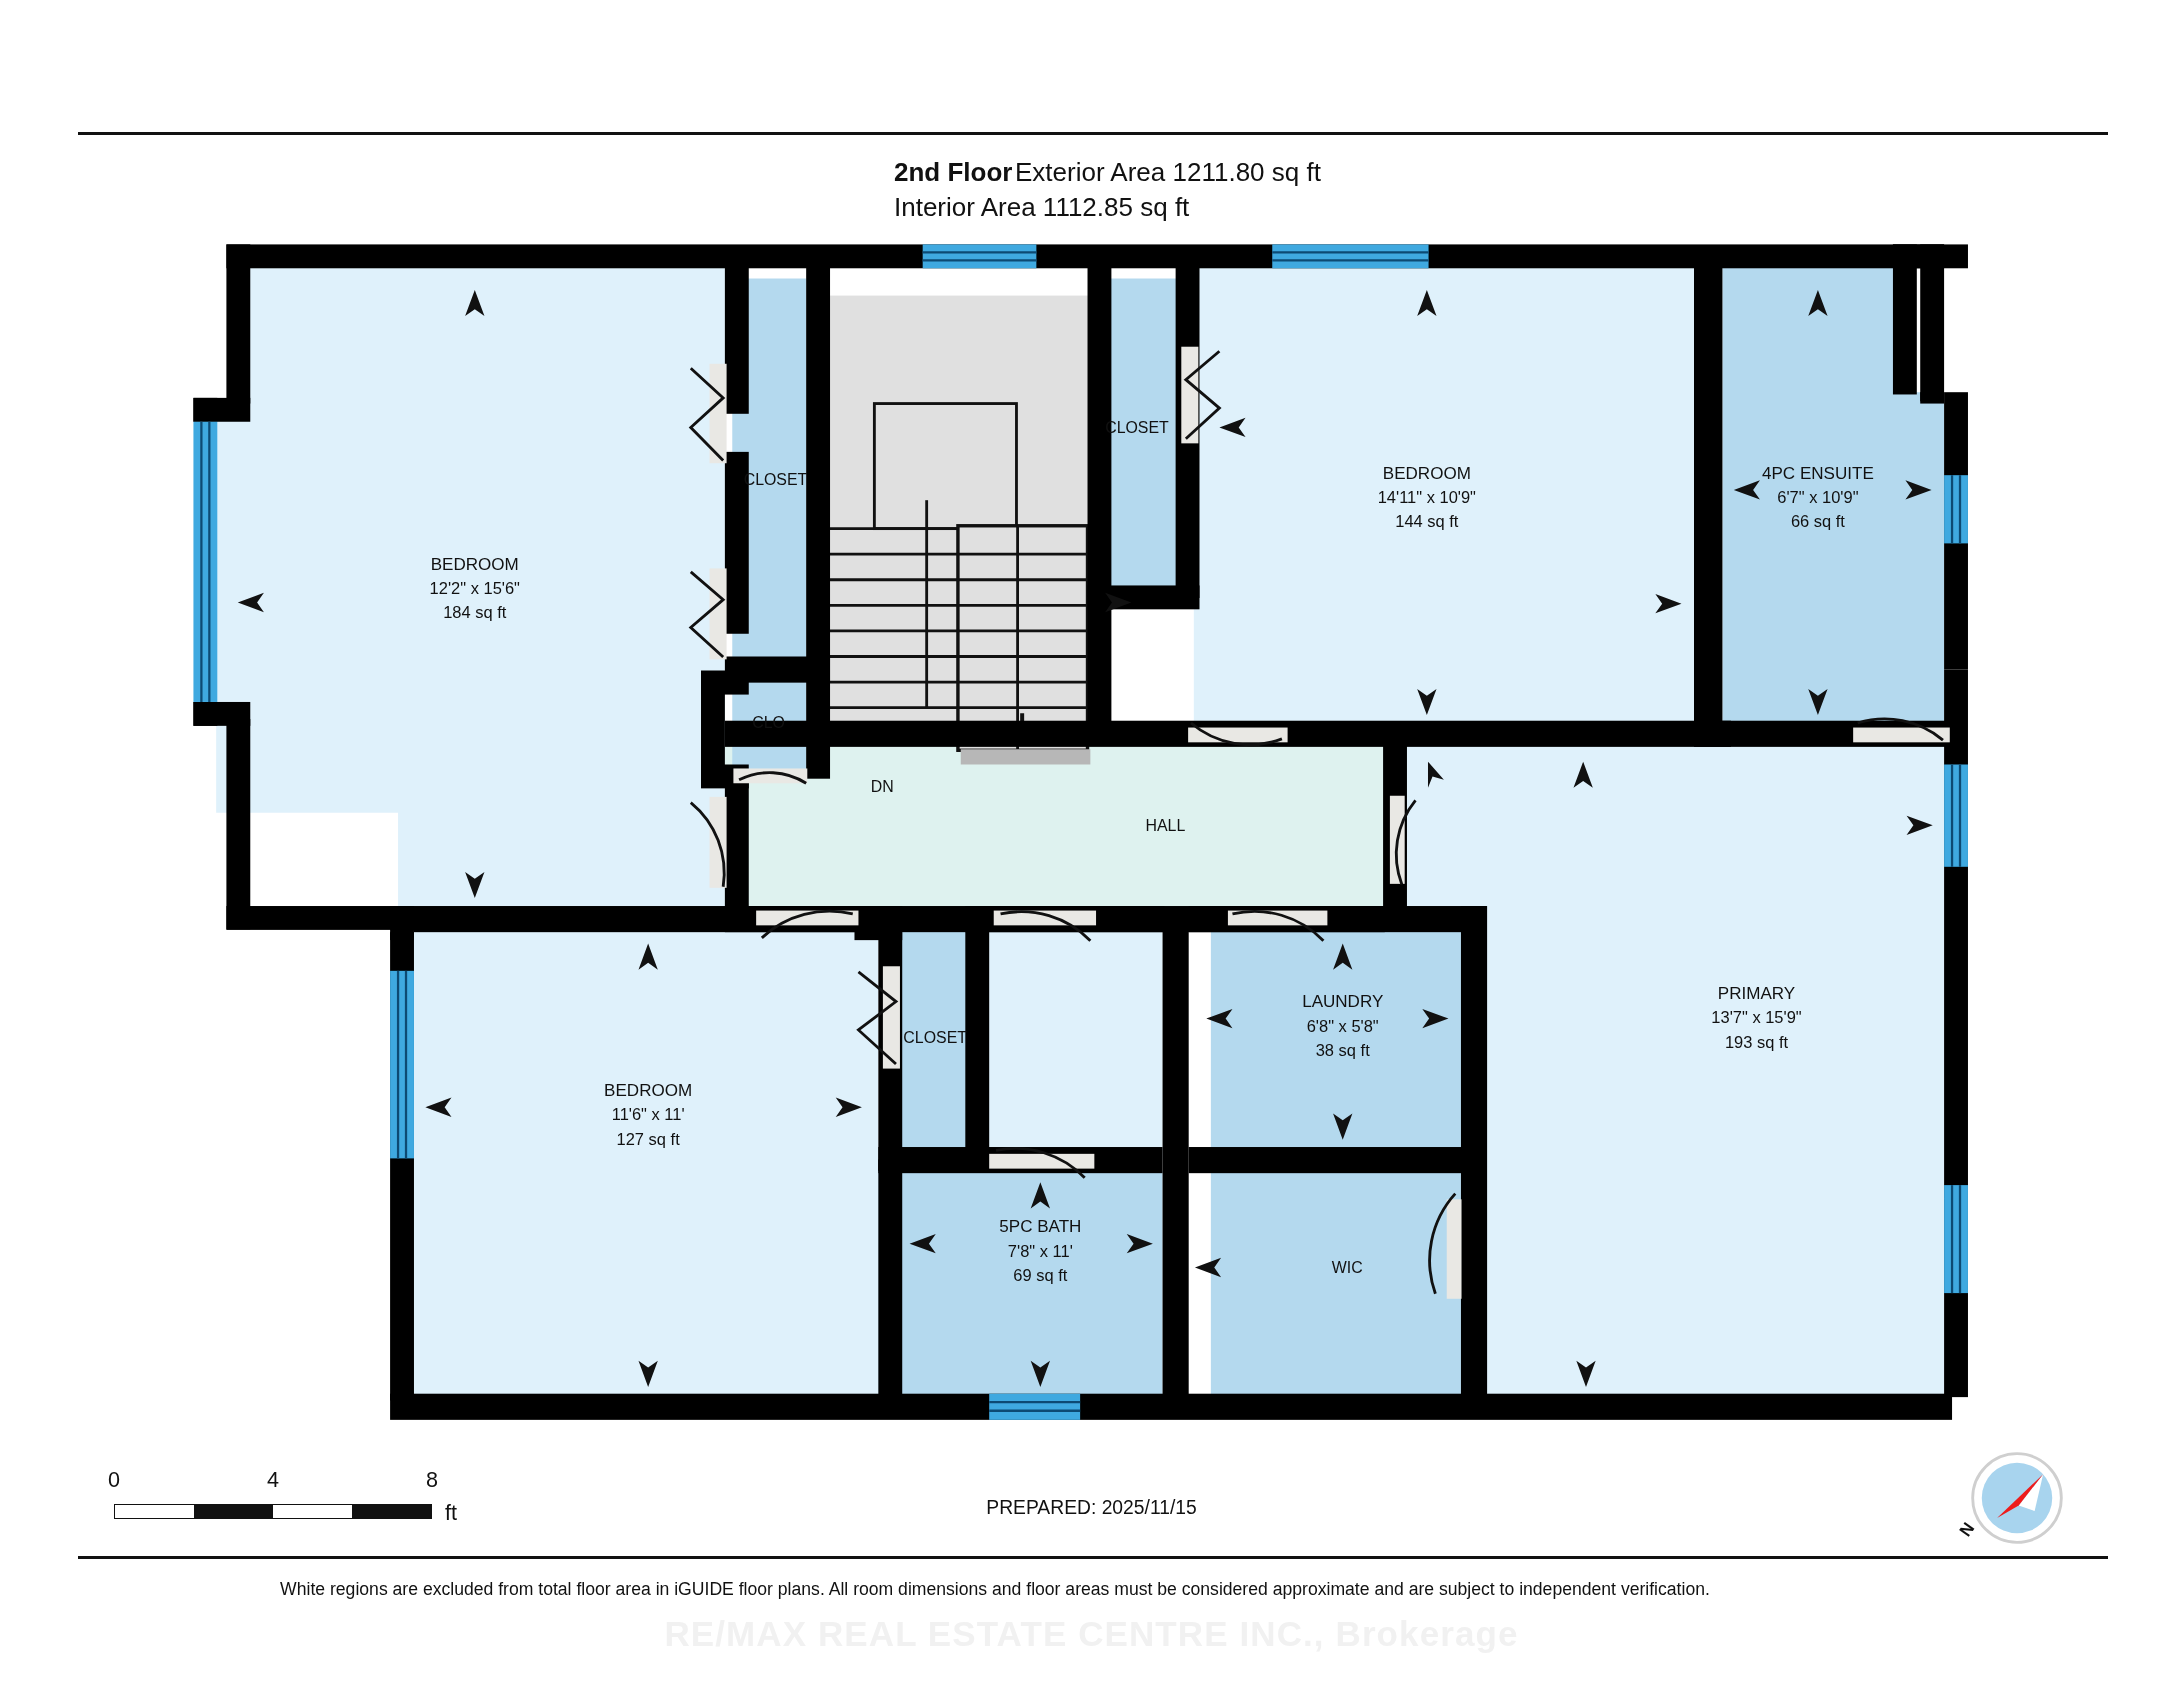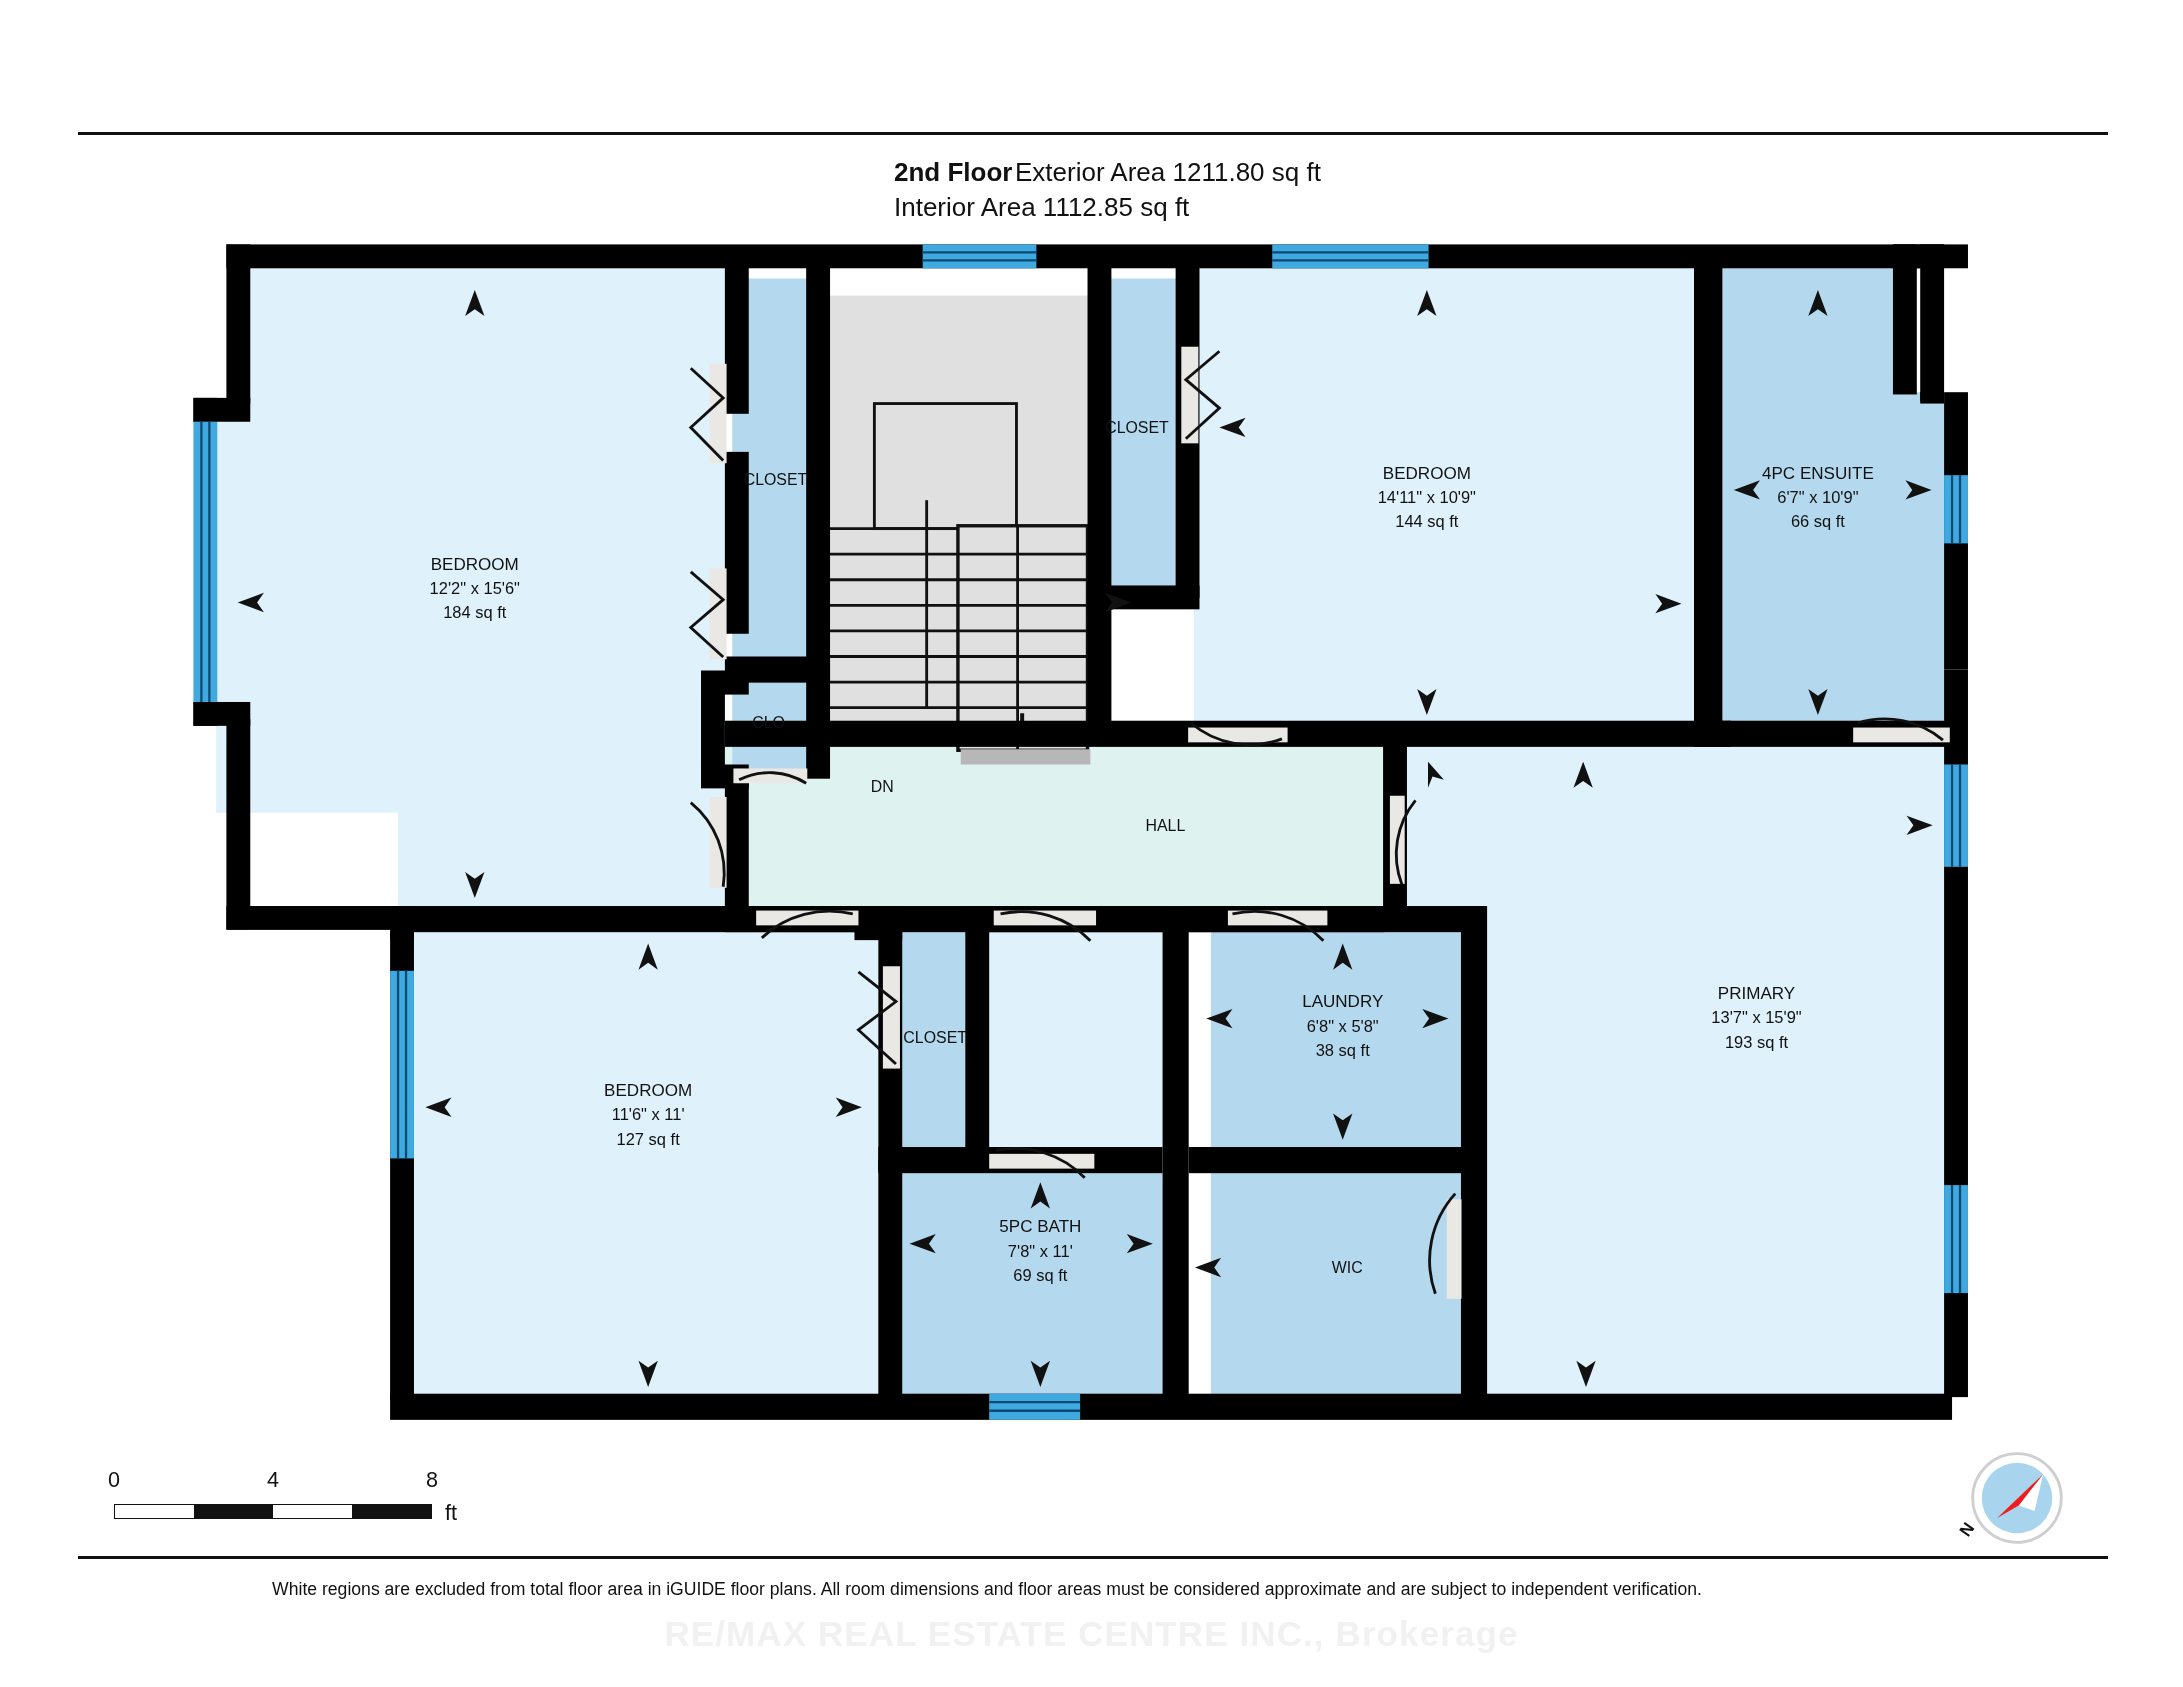--- a/index.html
+++ b/index.html
@@ -119,21 +119,21 @@
     position: absolute;
     left: 1960px;
     top: 1519px;
     font-size: 17px;
     font-weight: bold;
     transform: rotate(125deg);
     transform-origin: center;
   }
   .disclaimer {
     position: absolute;
-    left: 8px;
+    left: 16px;
     top: 1579px;
     width: 1958px;
     text-align: center;
     font-size: 17.6px;
   }
   .watermark {
     position: absolute;
     left: 0;
     top: 1614px;
     width: 2183px;
@@ -494,20 +494,21 @@
     <span style="left:318px">8</span>
   </div>
   <div class="scalebar">
     <div class="seg light"></div>
     <div class="seg dark"></div>
     <div class="seg light"></div>
     <div class="seg dark"></div>
   </div>
   <div class="scale-unit">ft</div>
 
+  <div class="prepared">PREPARED: 2025/11/15</div>
 
   <svg class="compass" viewBox="0 0 190 190">
     <circle cx="95" cy="95" r="78" fill="#ffffff" stroke="#cfcfcf" stroke-width="5"></circle>
     <circle cx="95" cy="95" r="62" fill="#a8d4ee"></circle>
     <path d="M 141 53 L 98 108 L 126 118 Z" fill="#ffffff"></path>
     <path d="M 141 53 L 98 108 L 60 130 Z" fill="#ee1c1c"></path>
   </svg>
   <div class="compass-n">N</div>
 
   <div class="rule-bottom"></div>

